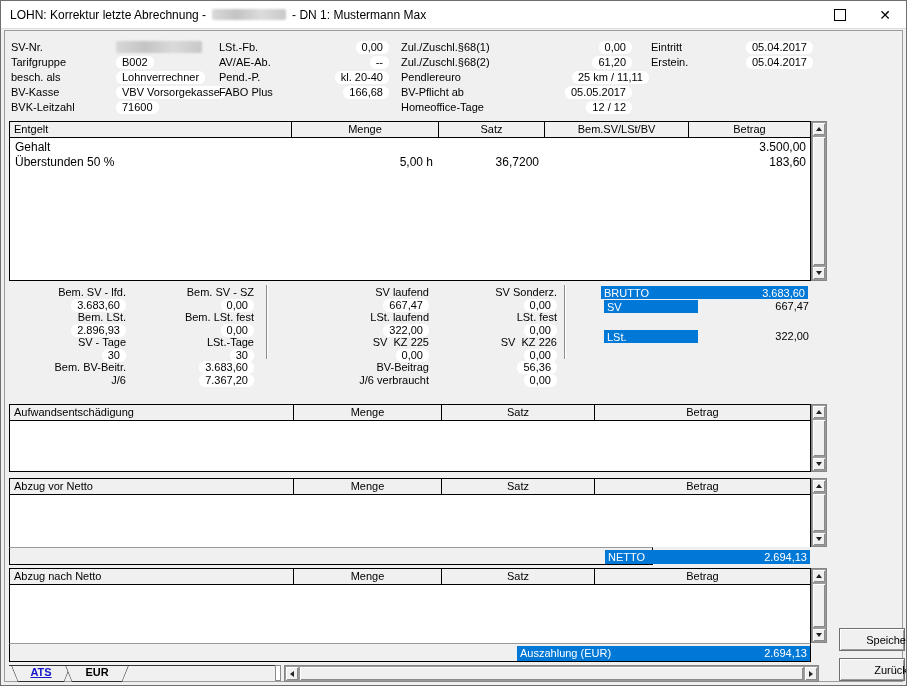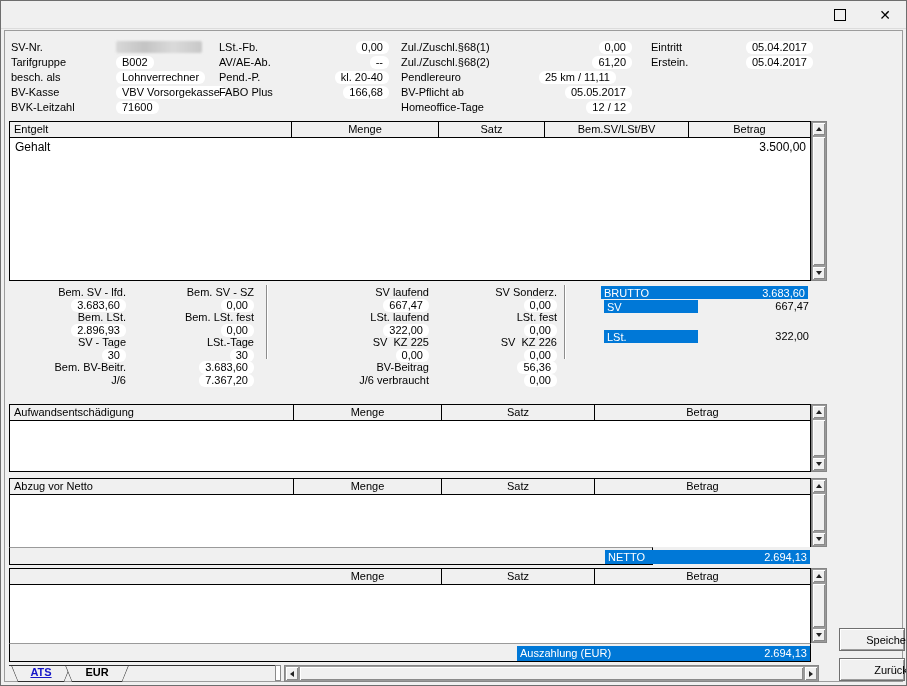--- a/index.html
+++ b/index.html
@@ -70,20 +70,27 @@
   .pbtn{position:absolute;left:838px;width:66px;height:23px;font-size:11px;background:#f0f0f0;
         border:1px solid #6f6f6f;box-sizing:border-box;
         box-shadow:inset 1px 1px 0 #fff,inset -1px -1px 0 #9d9d9d;
         display:flex;align-items:center;justify-content:center;cursor:default;padding-left:38px;}
 </style>
 </head>
 <body style="--hl: #0078d7;">
 
 <div class="win">
 
+  <div class="titlebar">
+    <span class="title">
+      <span>LOHN: Korrektur letzte Abrechnung -</span>
+      <span class="redact-inline"></span>
+      <span>- DN 1: Mustermann Max</span>
+    </span>
+  </div>
   <span class="wbtn" style="left:829px;">
       <span class="maxbox"></span>
     </span>
   <span class="wbtn" style="left:874px;">
       <span class="closex">✕</span>
     </span>
   <div class="tbline"></div>
   <div class="frame"></div>
 
   <div class="lbl" style="left:10px;top:40px">SV-Nr.</div>
@@ -104,21 +111,21 @@
   <div class="lbl" style="left:218px;top:70px">Pend.-P.</div>
   <div class="lbl box" style="right:517px;top:70px">kl. 20-40</div>
   <div class="lbl" style="left:218px;top:85px">FABO Plus</div>
   <div class="lbl box" style="right:517px;top:85px">166,68</div>
 
   <div class="lbl" style="left:400px;top:40px">Zul./Zuschl.§68(1)</div>
   <div class="lbl box" style="right:274px;top:40px">0,00</div>
   <div class="lbl" style="left:400px;top:55px">Zul./Zuschl.§68(2)</div>
   <div class="lbl box" style="right:274px;top:55px">61,20</div>
   <div class="lbl" style="left:400px;top:70px">Pendlereuro</div>
-  <div class="lbl box" style="right:290px;top:70px">25 km / 11,11</div>
+  <div class="lbl box" style="right:257px;top:70px">25 km / 11,11</div>
   <div class="lbl" style="left:400px;top:85px">BV-Pflicht ab</div>
   <div class="lbl box" style="right:274px;top:85px">05.05.2017</div>
   <div class="lbl" style="left:400px;top:100px">Homeoffice-Tage</div>
   <div class="lbl box" style="right:274px;top:100px">12 / 12</div>
 
   <div class="lbl" style="left:650px;top:40px">Eintritt</div>
   <div class="lbl box" style="right:93px;top:40px">05.04.2017</div>
   <div class="lbl" style="left:650px;top:55px">Erstein.</div>
   <div class="lbl box" style="right:93px;top:55px">05.04.2017</div>
 
@@ -127,20 +134,26 @@
       <div class="gh leftal" style="left:0;width:282px">Entgelt</div>
       <div class="gh" style="left:282px;width:147px">Menge</div>
       <div class="gh" style="left:429px;width:106px">Satz</div>
       <div class="gh" style="left:535px;width:144px">Bem.SV/LSt/BV</div>
       <div class="gh last" style="left:679px;width:121px">Betrag</div>
     </div>
     <div class="gbody" style="top:17px;height:143px">
       <div class="grow" style="top:2px">
         <div class="cell" style="left:4px">Gehalt</div>
         <div class="cell" style="right:3px">3.500,00</div>
+      </div>
+      <div class="grow" style="top:17px">
+        <div class="cell" style="left:4px">Überstunden 50 %</div>
+        <div class="cell" style="right:376px">5,00 h</div>
+        <div class="cell" style="right:270px">36,7200</div>
+        <div class="cell" style="right:3px">183,60</div>
       </div>
     </div>
   </div>
   <div class="vsb" style="left:810px;top:120px;height:160px">
     <div class="sbtn" style="top:0">
         <div class="t-up"></div>
       </div>
     <div class="sthumb"></div>
     <div class="sbtn" style="bottom:0">
         <div class="t-down"></div>
@@ -238,20 +251,21 @@
   </div>
   <div class="band" style="left:8px;top:546px;width:644px;height:18px">
     <div class="hl" style="left:595px;top:2px;width:205px;height:14px">
       <span class="hll">NETTO</span>
       <span class="hlv">2.694,13</span>
     </div>
   </div>
 
   <div class="grid" style="left:8px;top:567px;width:802px;height:75px">
     <div class="ghead">
+      <div class="gh leftal" style="left:0;width:284px">Abzug nach Netto</div>
       <div class="gh" style="left:284px;width:148px">Menge</div>
       <div class="gh" style="left:432px;width:153px">Satz</div>
       <div class="gh last" style="left:585px;width:215px">Betrag</div>
     </div>
     <div class="gbody" style="top:17px;height:58px;border-bottom:none"></div>
   </div>
   <div class="vsb" style="left:810px;top:567px;height:75px">
     <div class="sbtn" style="top:0">
         <div class="t-up"></div>
       </div>

